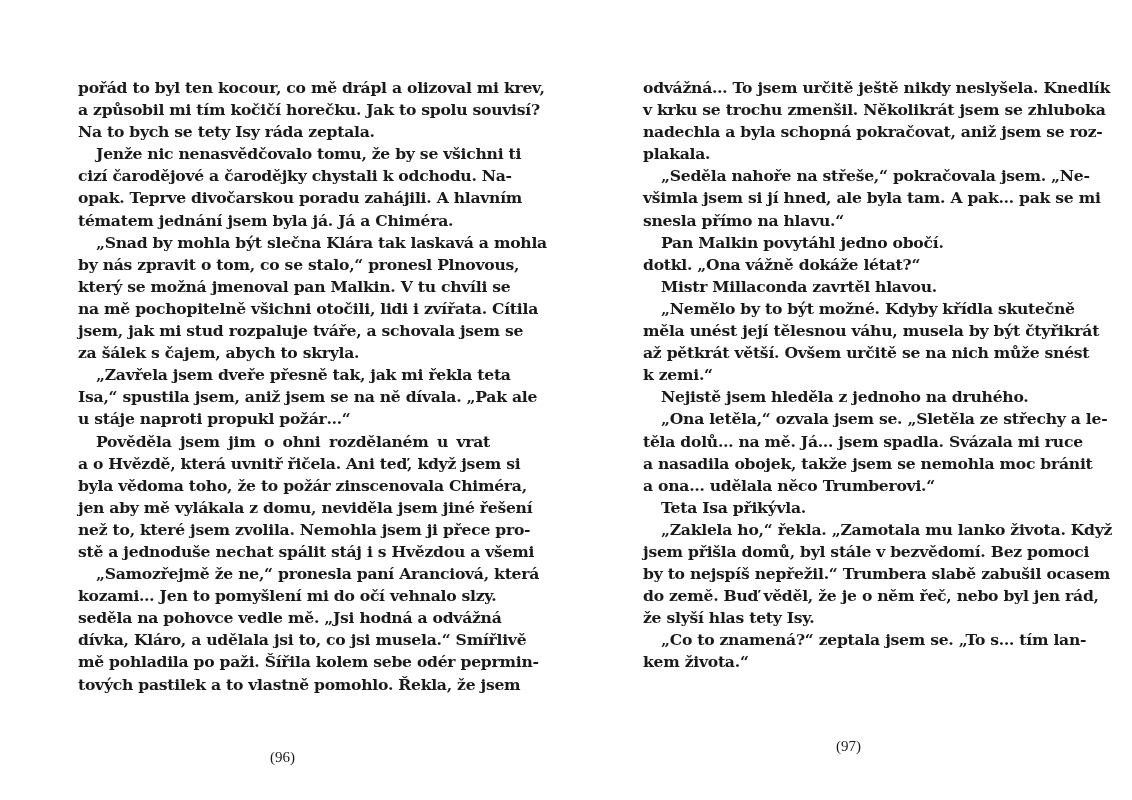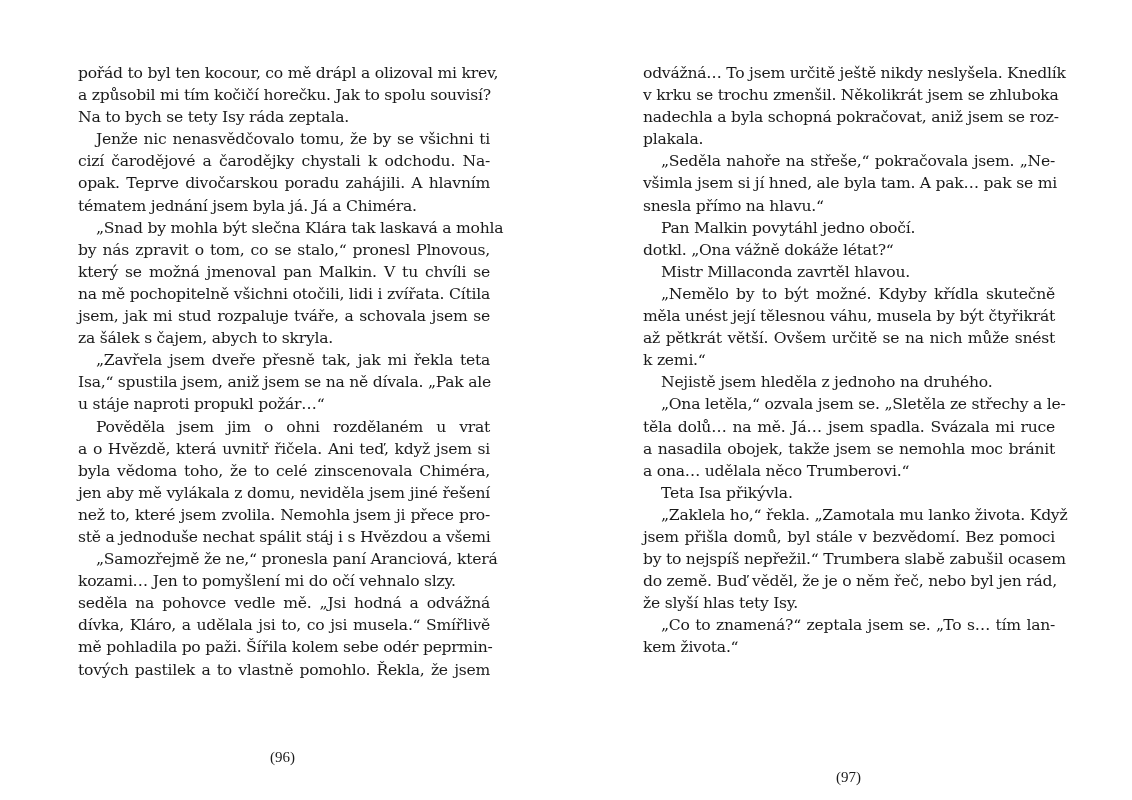--- a/index.html
+++ b/index.html
@@ -1,37 +1,37 @@
 <!DOCTYPE html>
 <html><head>
 <meta charset="utf-8">
 <style>
   html, body { margin: 0; padding: 0; }
   body {
     width: 1132px; height: 800px; background: #ffffff; position: relative; overflow: hidden;
     font-family: "DejaVu Serif", "Liberation Serif", serif; color: #1a1a1a;
   }
   .page {
-    position: absolute; top: 62px; width: 412px;
+    position: absolute; top: 77px; width: 412px; font-weight: bold;
   }
   .page.left { left: 78px; }
   .page.right { left: 643px; }
   .line {
     display: block; height: 22.1px; line-height: 22.1px;
     font-size: 15.6px; white-space: nowrap;
     text-align: justify; text-align-last: justify; letter-spacing: -0.25px;
   }
   .line.last { text-align-last: left; }
   .line.indent { padding-left: 18px; }
   .pagenum {
     position: absolute; top: 738px; font-family: "Liberation Serif", serif;
     font-size: 15px; color: #1a1a1a;
   }
   .pagenum.left { left: 270px; margin-top: 11px; }
-  .pagenum.right { left: 836px; margin-top: 31px; }
+  .pagenum.right { left: 836px; }
 </style>
 </head>
 <body>
 
 <div class="page left" id="page-0">
     <span class="line">pořád to byl ten kocour, co mě drápl a olizoval mi krev,</span>
     <span class="line">a způsobil mi tím kočičí horečku. Jak to spolu souvisí?</span>
     <span class="line last">Na to bych se tety Isy ráda zeptala.</span>
     <span class="line indent">Jenže nic nenasvědčovalo tomu, že by se všichni ti</span>
     <span class="line">cizí čarodějové a čarodějky chystali k odchodu. Na-</span>
@@ -41,21 +41,21 @@
     <span class="line">by nás zpravit o tom, co se stalo,“ pronesl Plnovous,</span>
     <span class="line">který se možná jmenoval pan Malkin. V tu chvíli se</span>
     <span class="line">na mě pochopitelně všichni otočili, lidi i zvířata. Cítila</span>
     <span class="line">jsem, jak mi stud rozpaluje tváře, a schovala jsem se</span>
     <span class="line last">za šálek s čajem, abych to skryla.</span>
     <span class="line indent">„Zavřela jsem dveře přesně tak, jak mi řekla teta</span>
     <span class="line">Isa,“ spustila jsem, aniž jsem se na ně dívala. „Pak ale</span>
     <span class="line last">u stáje naproti propukl požár…“</span>
     <span class="line indent">Pověděla jsem jim o ohni rozdělaném u vrat</span>
     <span class="line">a o Hvězdě, která uvnitř řičela. Ani teď, když jsem si</span>
-    <span class="line">byla vědoma toho, že to celé zinscenovala Chiméra,</span>
+    <span class="line">byla vědoma toho, že to požár zinscenovala Chiméra,</span>
     <span class="line">jen aby mě vylákala z domu, neviděla jsem jiné řešení</span>
     <span class="line">než to, které jsem zvolila. Nemohla jsem ji přece pro-</span>
     <span class="line">stě a jednoduše nechat spálit stáj i s Hvězdou a všemi</span>
     <span class="line indent">„Samozřejmě že ne,“ pronesla paní Aranciová, která</span>
     <span class="line last">kozami… Jen to pomyšlení mi do očí vehnalo slzy.</span>
     <span class="line">seděla na pohovce vedle mě. „Jsi hodná a odvážná</span>
     <span class="line">dívka, Kláro, a udělala jsi to, co jsi musela.“ Smířlivě</span>
     <span class="line">mě pohladila po paži. Šířila kolem sebe odér peprmin-</span>
     <span class="line">tových pastilek a to vlastně pomohlo. Řekla, že jsem</span>
   </div>

